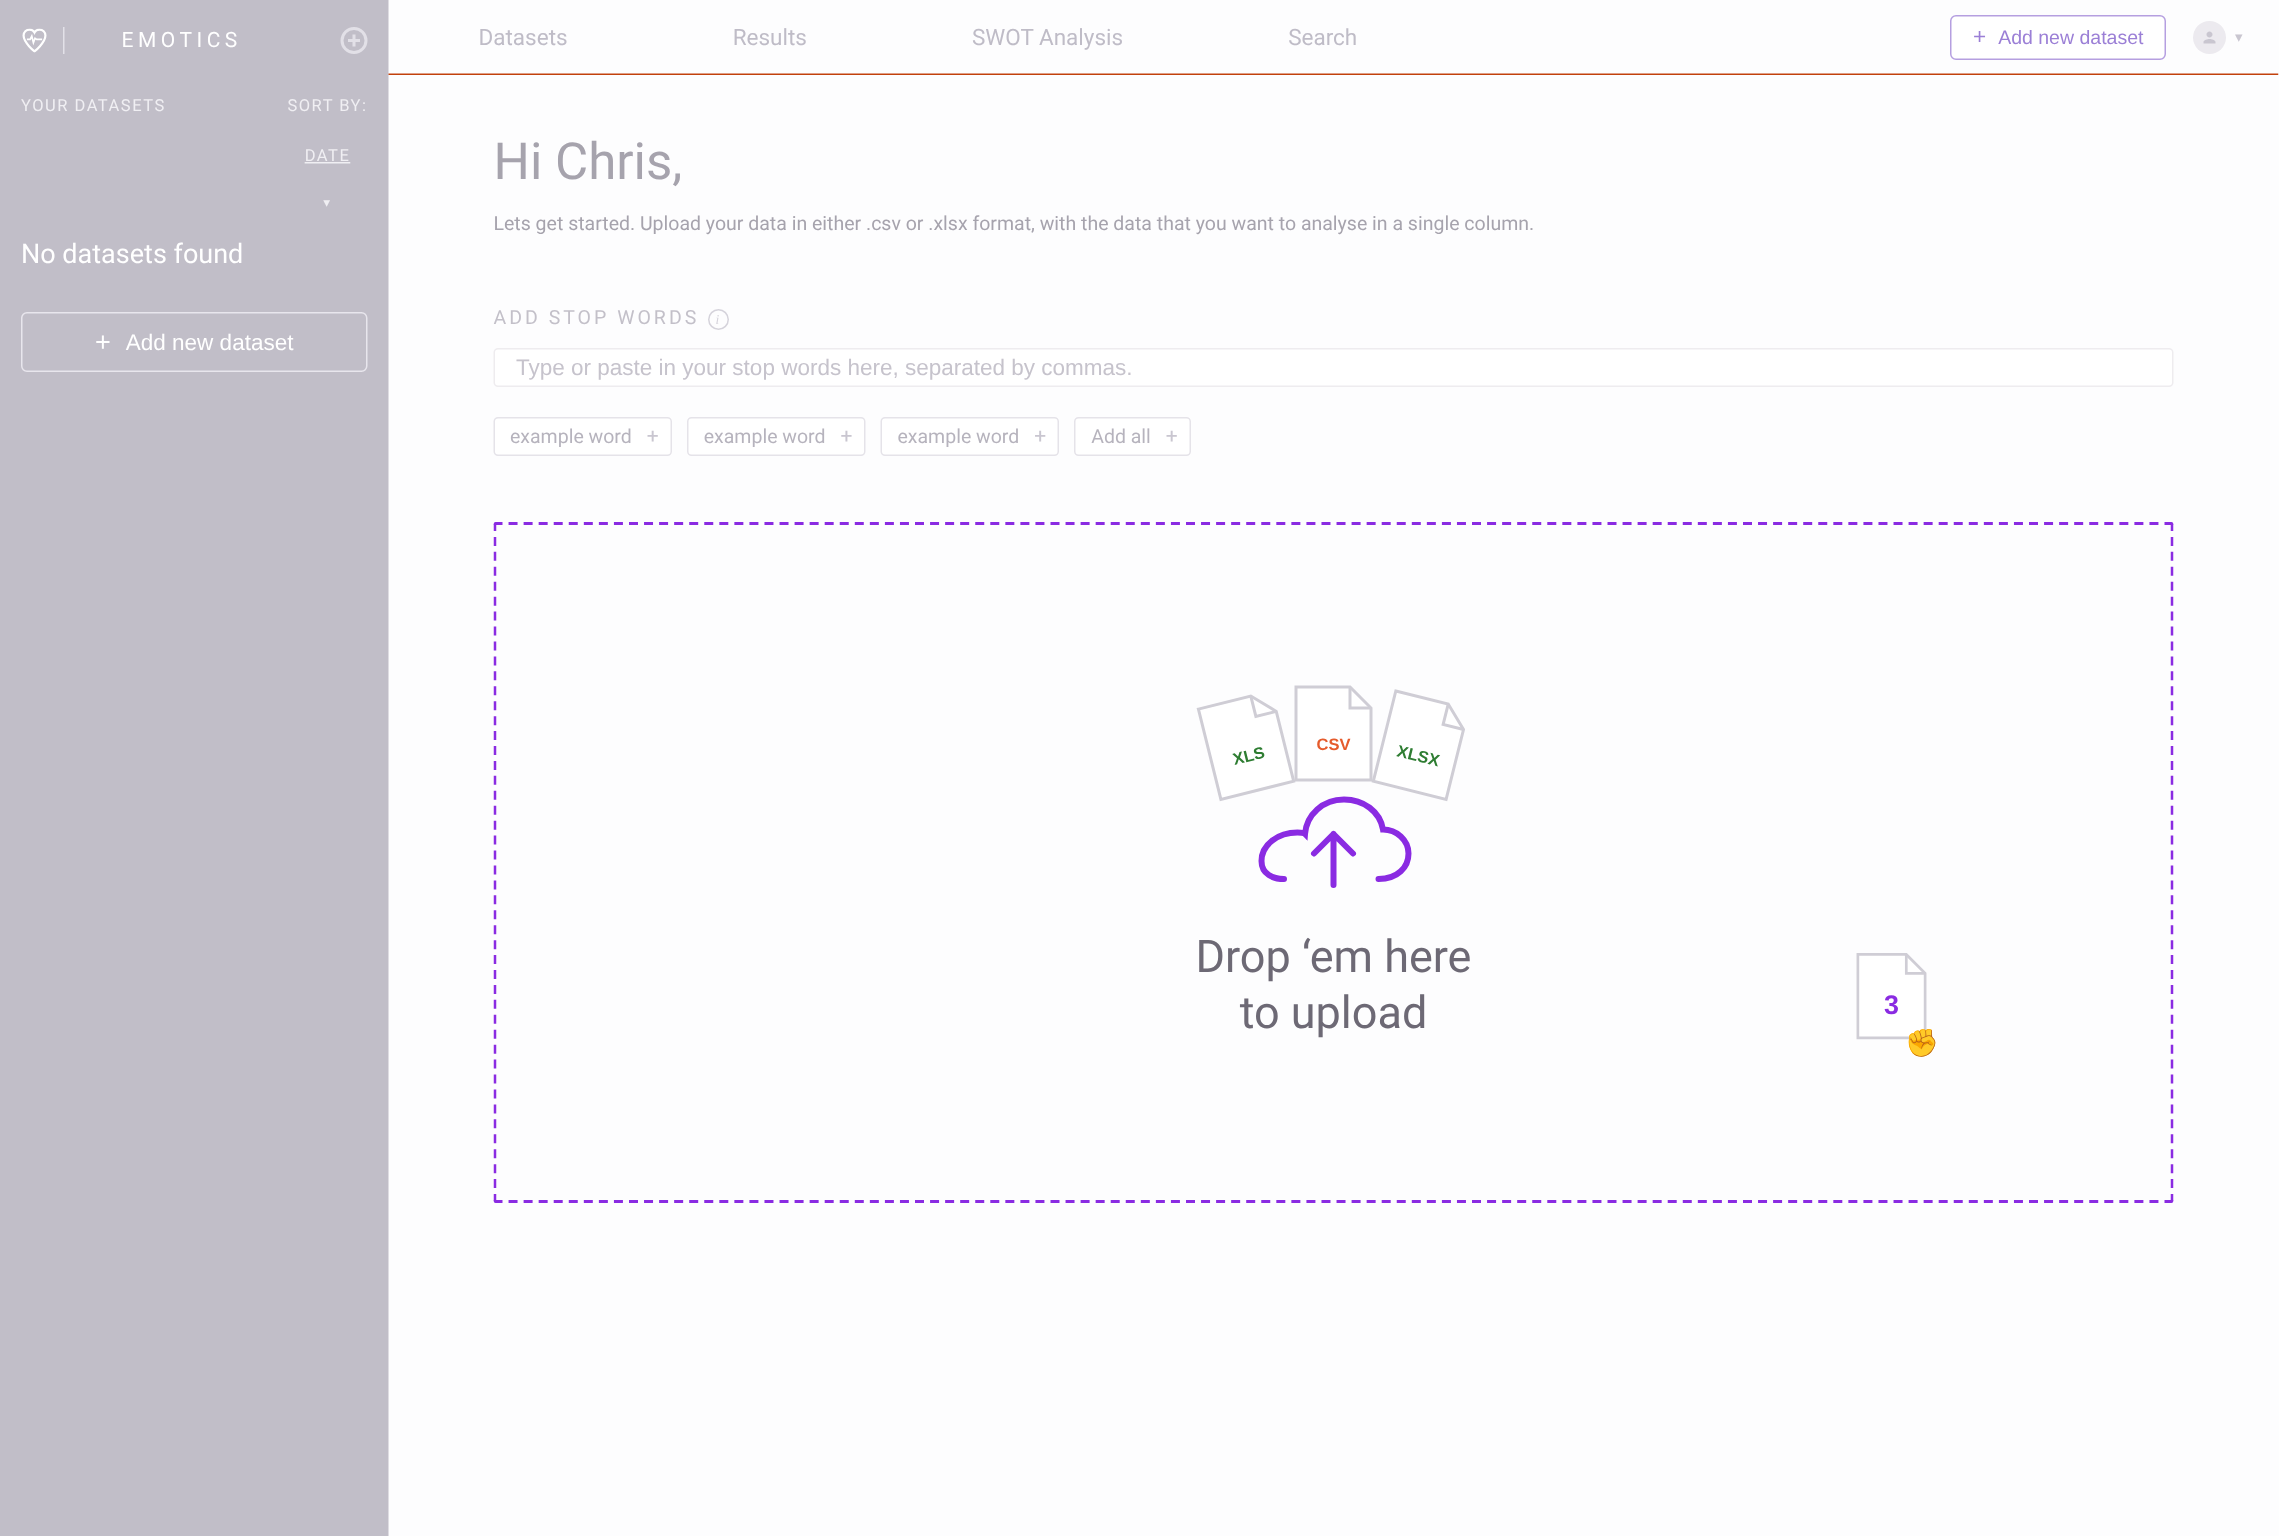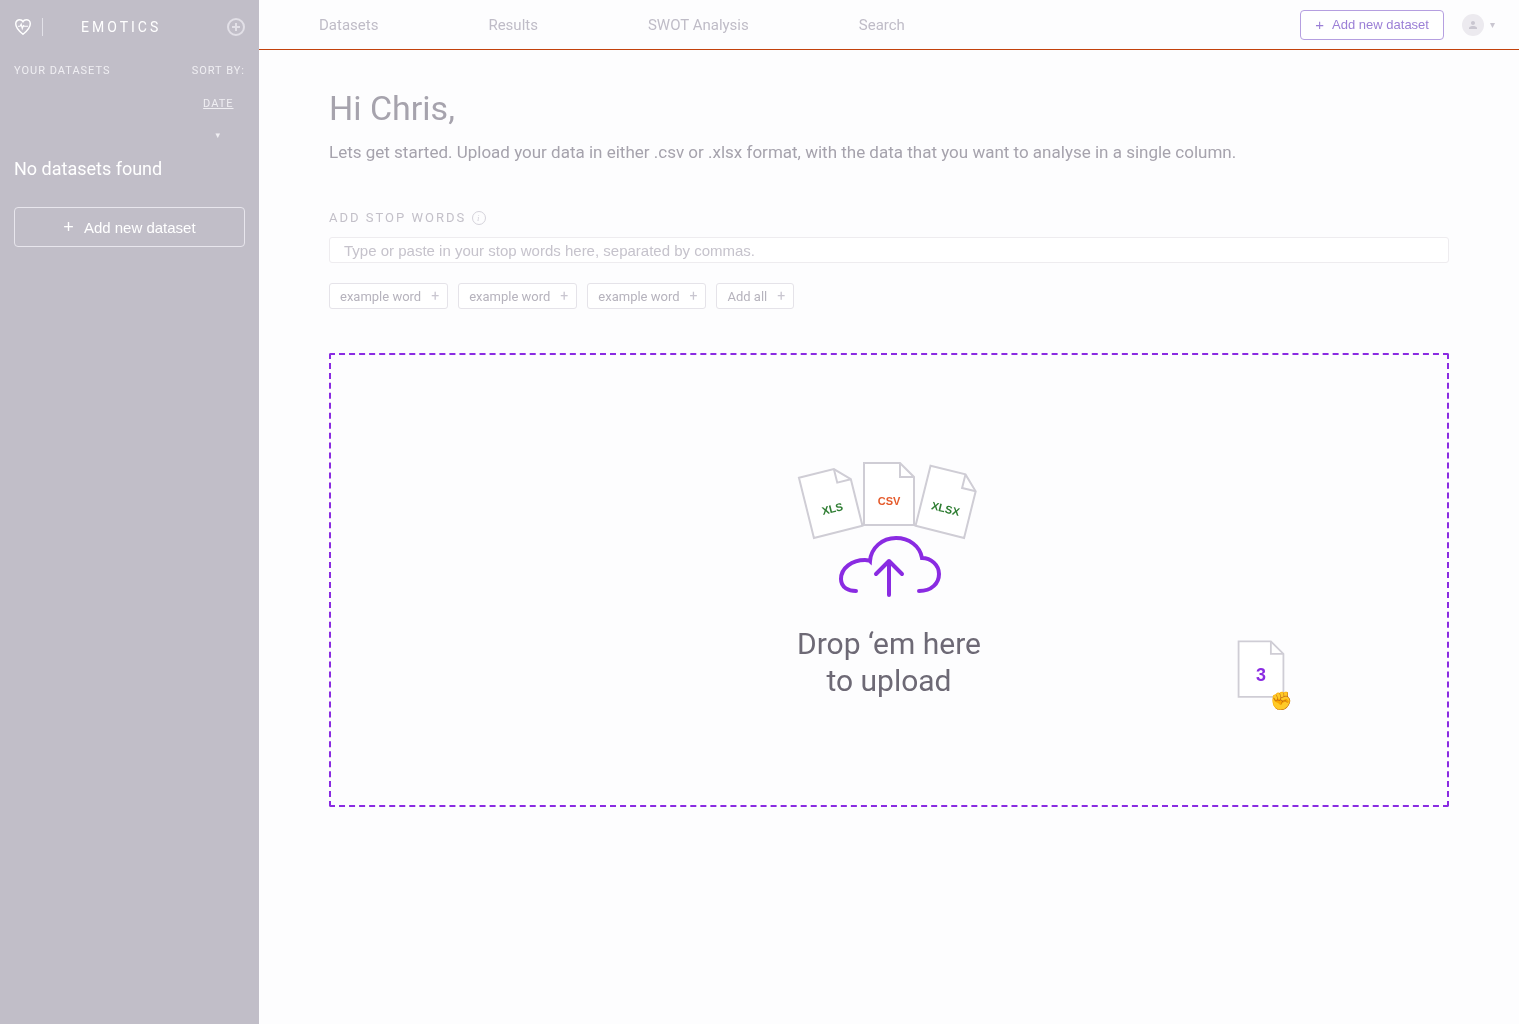--- a/index.html
+++ b/index.html
@@ -27,21 +27,21 @@
 .nav a { color:#bfbcc7; font-size:15px; text-decoration:none; cursor:pointer; }
 .top-right { margin-left:auto; display:flex; align-items:center; gap:18px; }
 .add-btn { height:30px; padding:0 14px; border:1px solid #b59fe0; color:#9b7fd6; background:#fff; border-radius:4px; display:flex; align-items:center; gap:8px; font-size:13px; cursor:pointer; }
 .add-btn .plus { font-size:15px; line-height:0; }
 .avatar-wrap { display:flex; align-items:center; gap:6px; cursor:pointer; }
 .avatar { width:22px; height:22px; border-radius:50%; background:#eceaef; display:flex; align-items:center; justify-content:center; }
 .avatar svg { width:12px; height:12px; fill:#c9c6d0; }
 .avatar-wrap .chev { color:#c9c6d0; font-size:10px; }
 .content { padding: 38px 70px; flex:1; overflow:auto; }
 .greet { font-size:34px; color:#a6a3ad; font-weight:400; }
-.intro { margin-top: 14px; font-size:17px; color:#a6a3ad; }
+.intro { margin-top: 14px; font-size:13px; color:#a6a3ad; }
 .stop-label { margin-top: 48px; font-size:13px; letter-spacing:2px; color:#c3c0c9; display:flex; align-items:center; gap:6px; }
 .info-icon { width:14px; height:14px; border:1.5px solid #d5d3db; border-radius:50%; display:inline-flex; align-items:center; justify-content:center; font-size:9px; color:#d5d3db; font-style:italic; font-family:Georgia, serif; }
 .stop-input { margin-top:12px; width:100%; height:26px; border:1px solid #eeecef; border-radius:3px; padding:0 14px; font-size:15px; color:#be185d; }
 .stop-input::placeholder { color:#c6c3cc; }
 .freq-label { margin-top: 18px; font-size:12px; color:#c6c3cc; }
 .chips { margin-top:8px; display:flex; gap:10px; }
 .chip { height:26px; padding: 0 8px 0 10px; border:1px solid #e5e3e9; border-radius:3px; background:#fff; display:flex; align-items:center; gap:10px; font-size:13px; color:#b6b3bd; cursor:pointer;margin-top:12px; }
 .chip .plus { color:#c9c6d0; font-size:14px; line-height:0; }
 .dropzone { margin-top: 44px; border:2px dashed #8a2be2; border-radius:2px; height:454px; display:flex; align-items:center; justify-content:center; position:relative; }
 .dz-inner { display:flex; flex-direction:column; align-items:center; }

